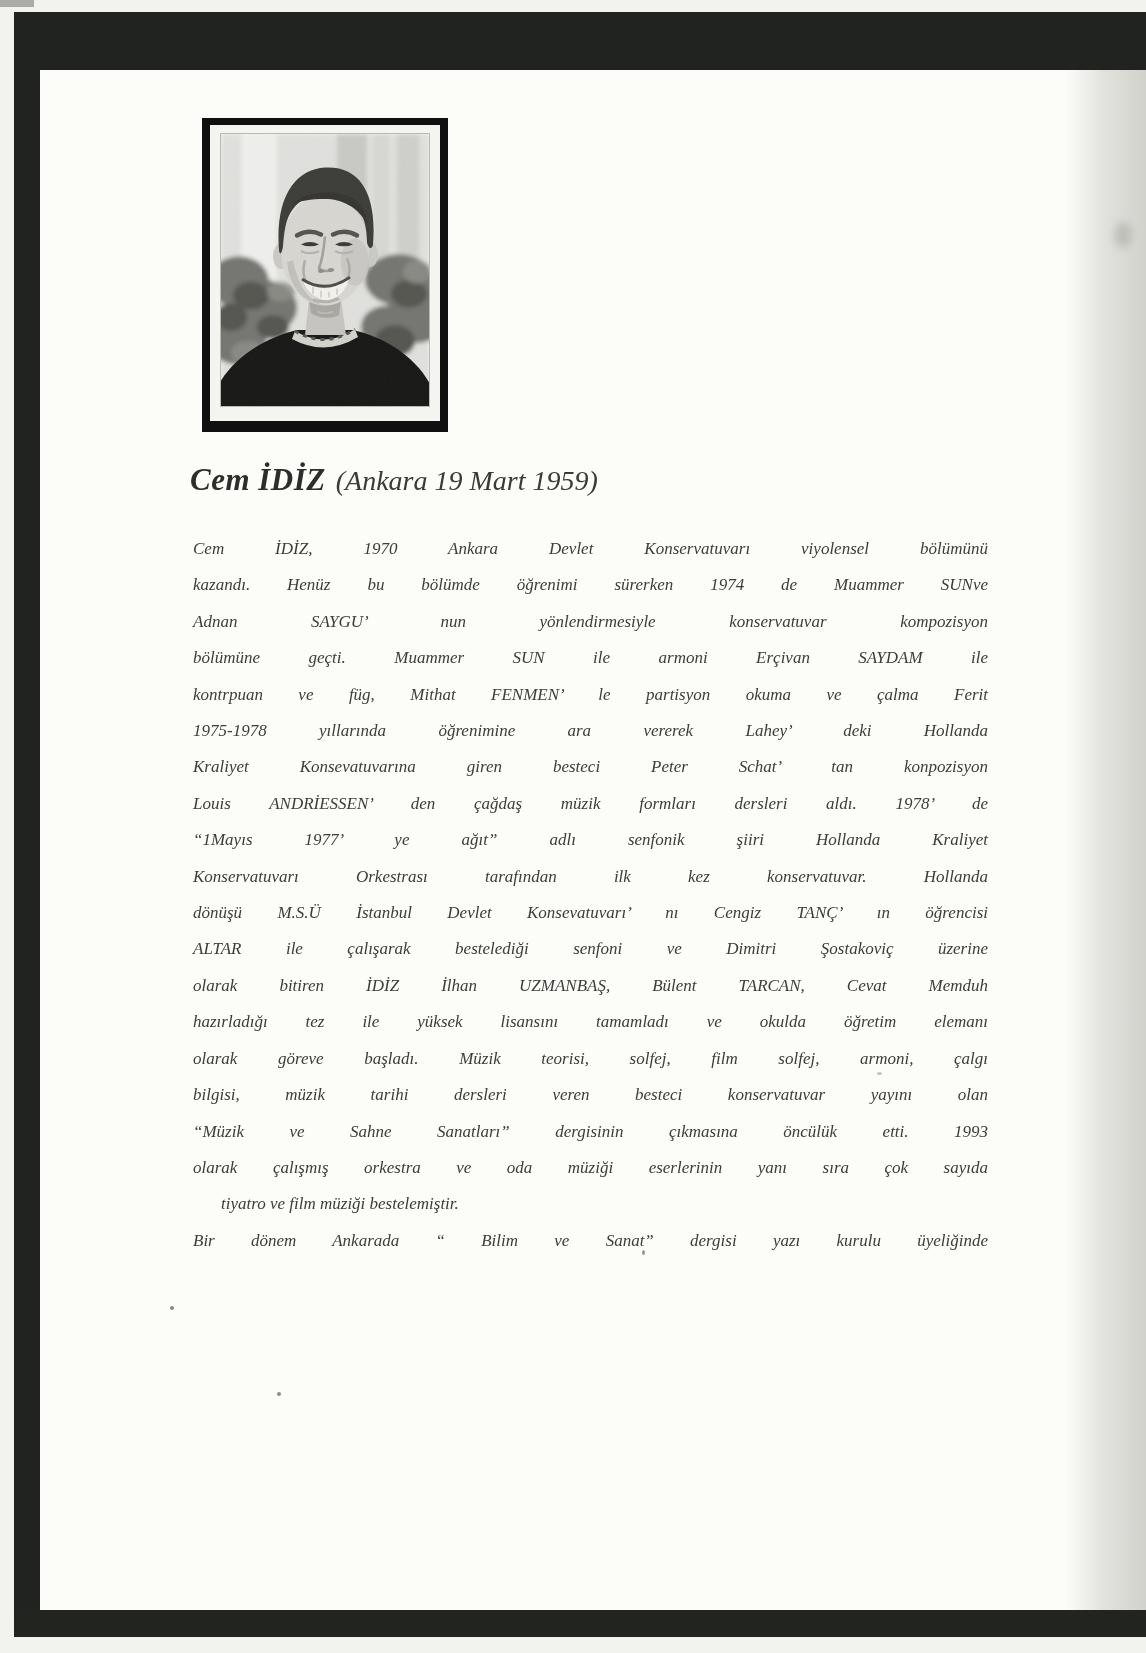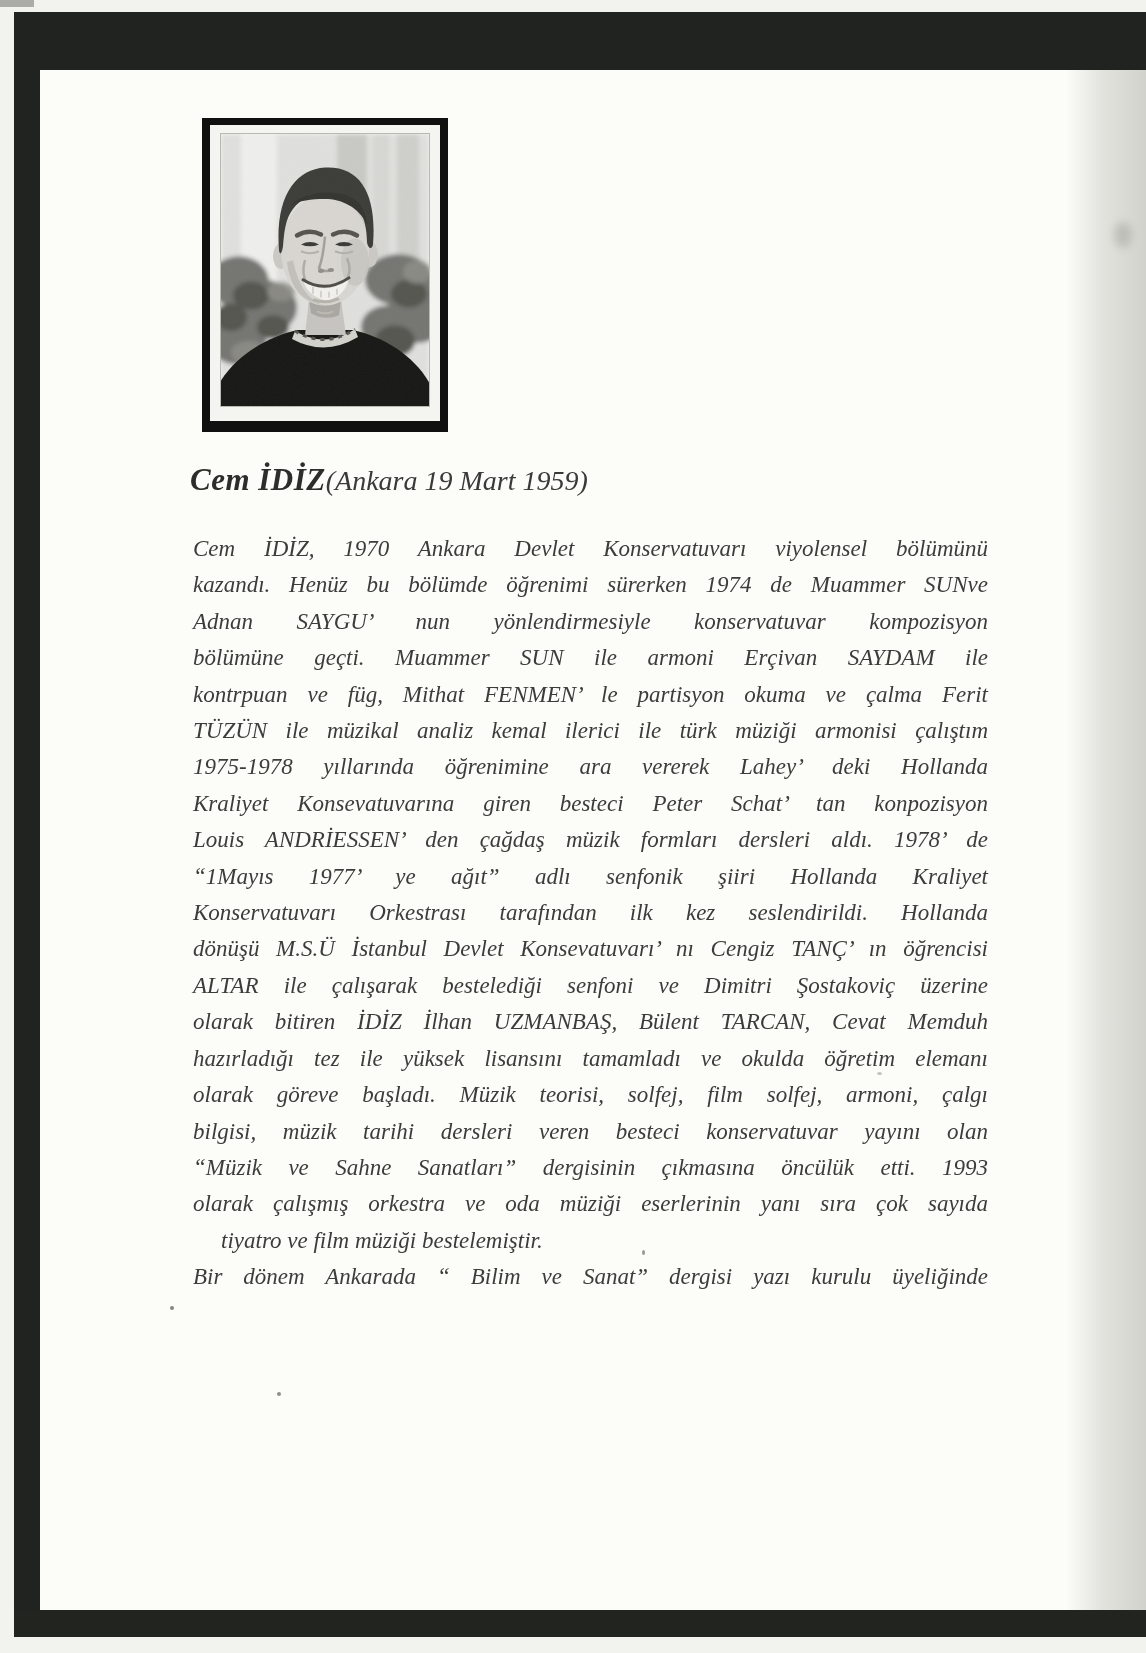--- a/index.html
+++ b/index.html
@@ -21,26 +21,26 @@
     background:linear-gradient(90deg,rgba(214,214,209,0) 0%,rgba(218,218,213,.75) 45%,#d2d2cd 100%);
   }
   .gutter-smudge{position:absolute;right:14px;top:222px;width:18px;height:26px;border-radius:50%;
     background:#9c9c96;opacity:.45;filter:blur(4px);}
   
   .photo-frame{position:absolute;left:202px;top:118px;width:246px;height:314px;background:#101010;}
   .photo-matte{position:absolute;left:8px;top:7px;right:8px;bottom:11px;background:#f4f4f1;}
   .photo-img{position:absolute;left:11px;top:9px;width:208px;height:272px;outline:1px solid #b9b9b4;}
   .photo-img svg{display:block;width:100%;height:100%;}
   
-  .title-row{position:absolute;left:190px;top:462px;display:flex;align-items:baseline;white-space:nowrap;}
+  .title-row{position:absolute;left:190px;top:462px;display:flex;align-items:baseline;gap:10px;white-space:nowrap;}
   .composer-name{font-style:italic;font-weight:bold;font-size:31px;color:#2d2d2b;letter-spacing:.5px;}
   .birth-info{font-style:italic;font-size:28px;color:#3a3a38;}
   
   .bio{position:absolute;left:193px;top:531px;width:795px;
-    font-style:italic;font-size:23px;line-height:36.4px;color:#3c3c3a;}
+    font-style:italic;font-size:17px;line-height:36.4px;color:#3c3c3a;}
   .bio-line{text-align:justify;text-align-last:justify;white-space:normal;}
   .bio-line.para-end{text-align-last:left;margin-left:28px;}
   
   .speck{position:absolute;background:#54544f;border-radius:50%;}
   .speck.s1{left:170px;top:1306px;width:4px;height:4px;opacity:.7;}
   .speck.s2{left:277px;top:1392px;width:4px;height:4px;opacity:.65;}
   .speck.s3{left:642px;top:1250px;width:3px;height:5px;opacity:.6;}
   .speck.s4{left:877px;top:1072px;width:5px;height:3px;opacity:.35;}
 </style>
 </head>
@@ -135,26 +135,25 @@
     <span class="composer-name">Cem İDİZ</span>
     <span class="birth-info">(Ankara 19 Mart 1959)</span>
   </div>
 
   <div class="bio">
     <div class="bio-line">Cem İDİZ, 1970 Ankara Devlet Konservatuvarı viyolensel bölümünü</div>
     <div class="bio-line">kazandı. Henüz bu bölümde öğrenimi sürerken 1974 de Muammer SUNve</div>
     <div class="bio-line">Adnan SAYGU’ nun yönlendirmesiyle konservatuvar kompozisyon</div>
     <div class="bio-line">bölümüne geçti. Muammer SUN ile armoni Erçivan SAYDAM ile</div>
     <div class="bio-line">kontrpuan ve füg, Mithat FENMEN’ le partisyon okuma ve çalma Ferit</div>
-    <div class="bio-line">TÜZÜN ile müzikal analiz kemal ilerici ile türk müziği armonisi çalıştım</div>
     <div class="bio-line">1975-1978 yıllarında öğrenimine ara vererek Lahey’ deki Hollanda</div>
     <div class="bio-line">Kraliyet Konsevatuvarına giren besteci Peter Schat’ tan konpozisyon</div>
     <div class="bio-line">Louis ANDRİESSEN’ den çağdaş müzik formları dersleri aldı. 1978’ de</div>
     <div class="bio-line">“1Mayıs 1977’ ye ağıt”  adlı senfonik şiiri Hollanda Kraliyet</div>
-    <div class="bio-line">Konservatuvarı Orkestrası tarafından ilk kez seslendirildi. Hollanda</div>
+    <div class="bio-line">Konservatuvarı Orkestrası tarafından ilk kez konservatuvar. Hollanda</div>
     <div class="bio-line">dönüşü M.S.Ü İstanbul Devlet Konsevatuvarı’ nı Cengiz TANÇ’ ın öğrencisi</div>
     <div class="bio-line">ALTAR ile çalışarak bestelediği senfoni ve Dimitri Şostakoviç üzerine</div>
     <div class="bio-line">olarak bitiren İDİZ İlhan UZMANBAŞ, Bülent TARCAN, Cevat  Memduh</div>
     <div class="bio-line">hazırladığı tez ile yüksek lisansını tamamladı ve okulda öğretim elemanı</div>
     <div class="bio-line">olarak göreve başladı. Müzik teorisi, solfej, film solfej, armoni, çalgı</div>
     <div class="bio-line">bilgisi, müzik tarihi dersleri veren besteci konservatuvar yayını olan</div>
     <div class="bio-line">“Müzik ve Sahne Sanatları”  dergisinin çıkmasına öncülük etti. 1993</div>
     <div class="bio-line">olarak çalışmış orkestra ve oda müziği eserlerinin yanı sıra çok sayıda</div>
     <div class="bio-line para-end">tiyatro ve film müziği bestelemiştir.</div>
     <div class="bio-line">Bir dönem Ankarada “ Bilim ve Sanat”  dergisi yazı kurulu üyeliğinde</div>

